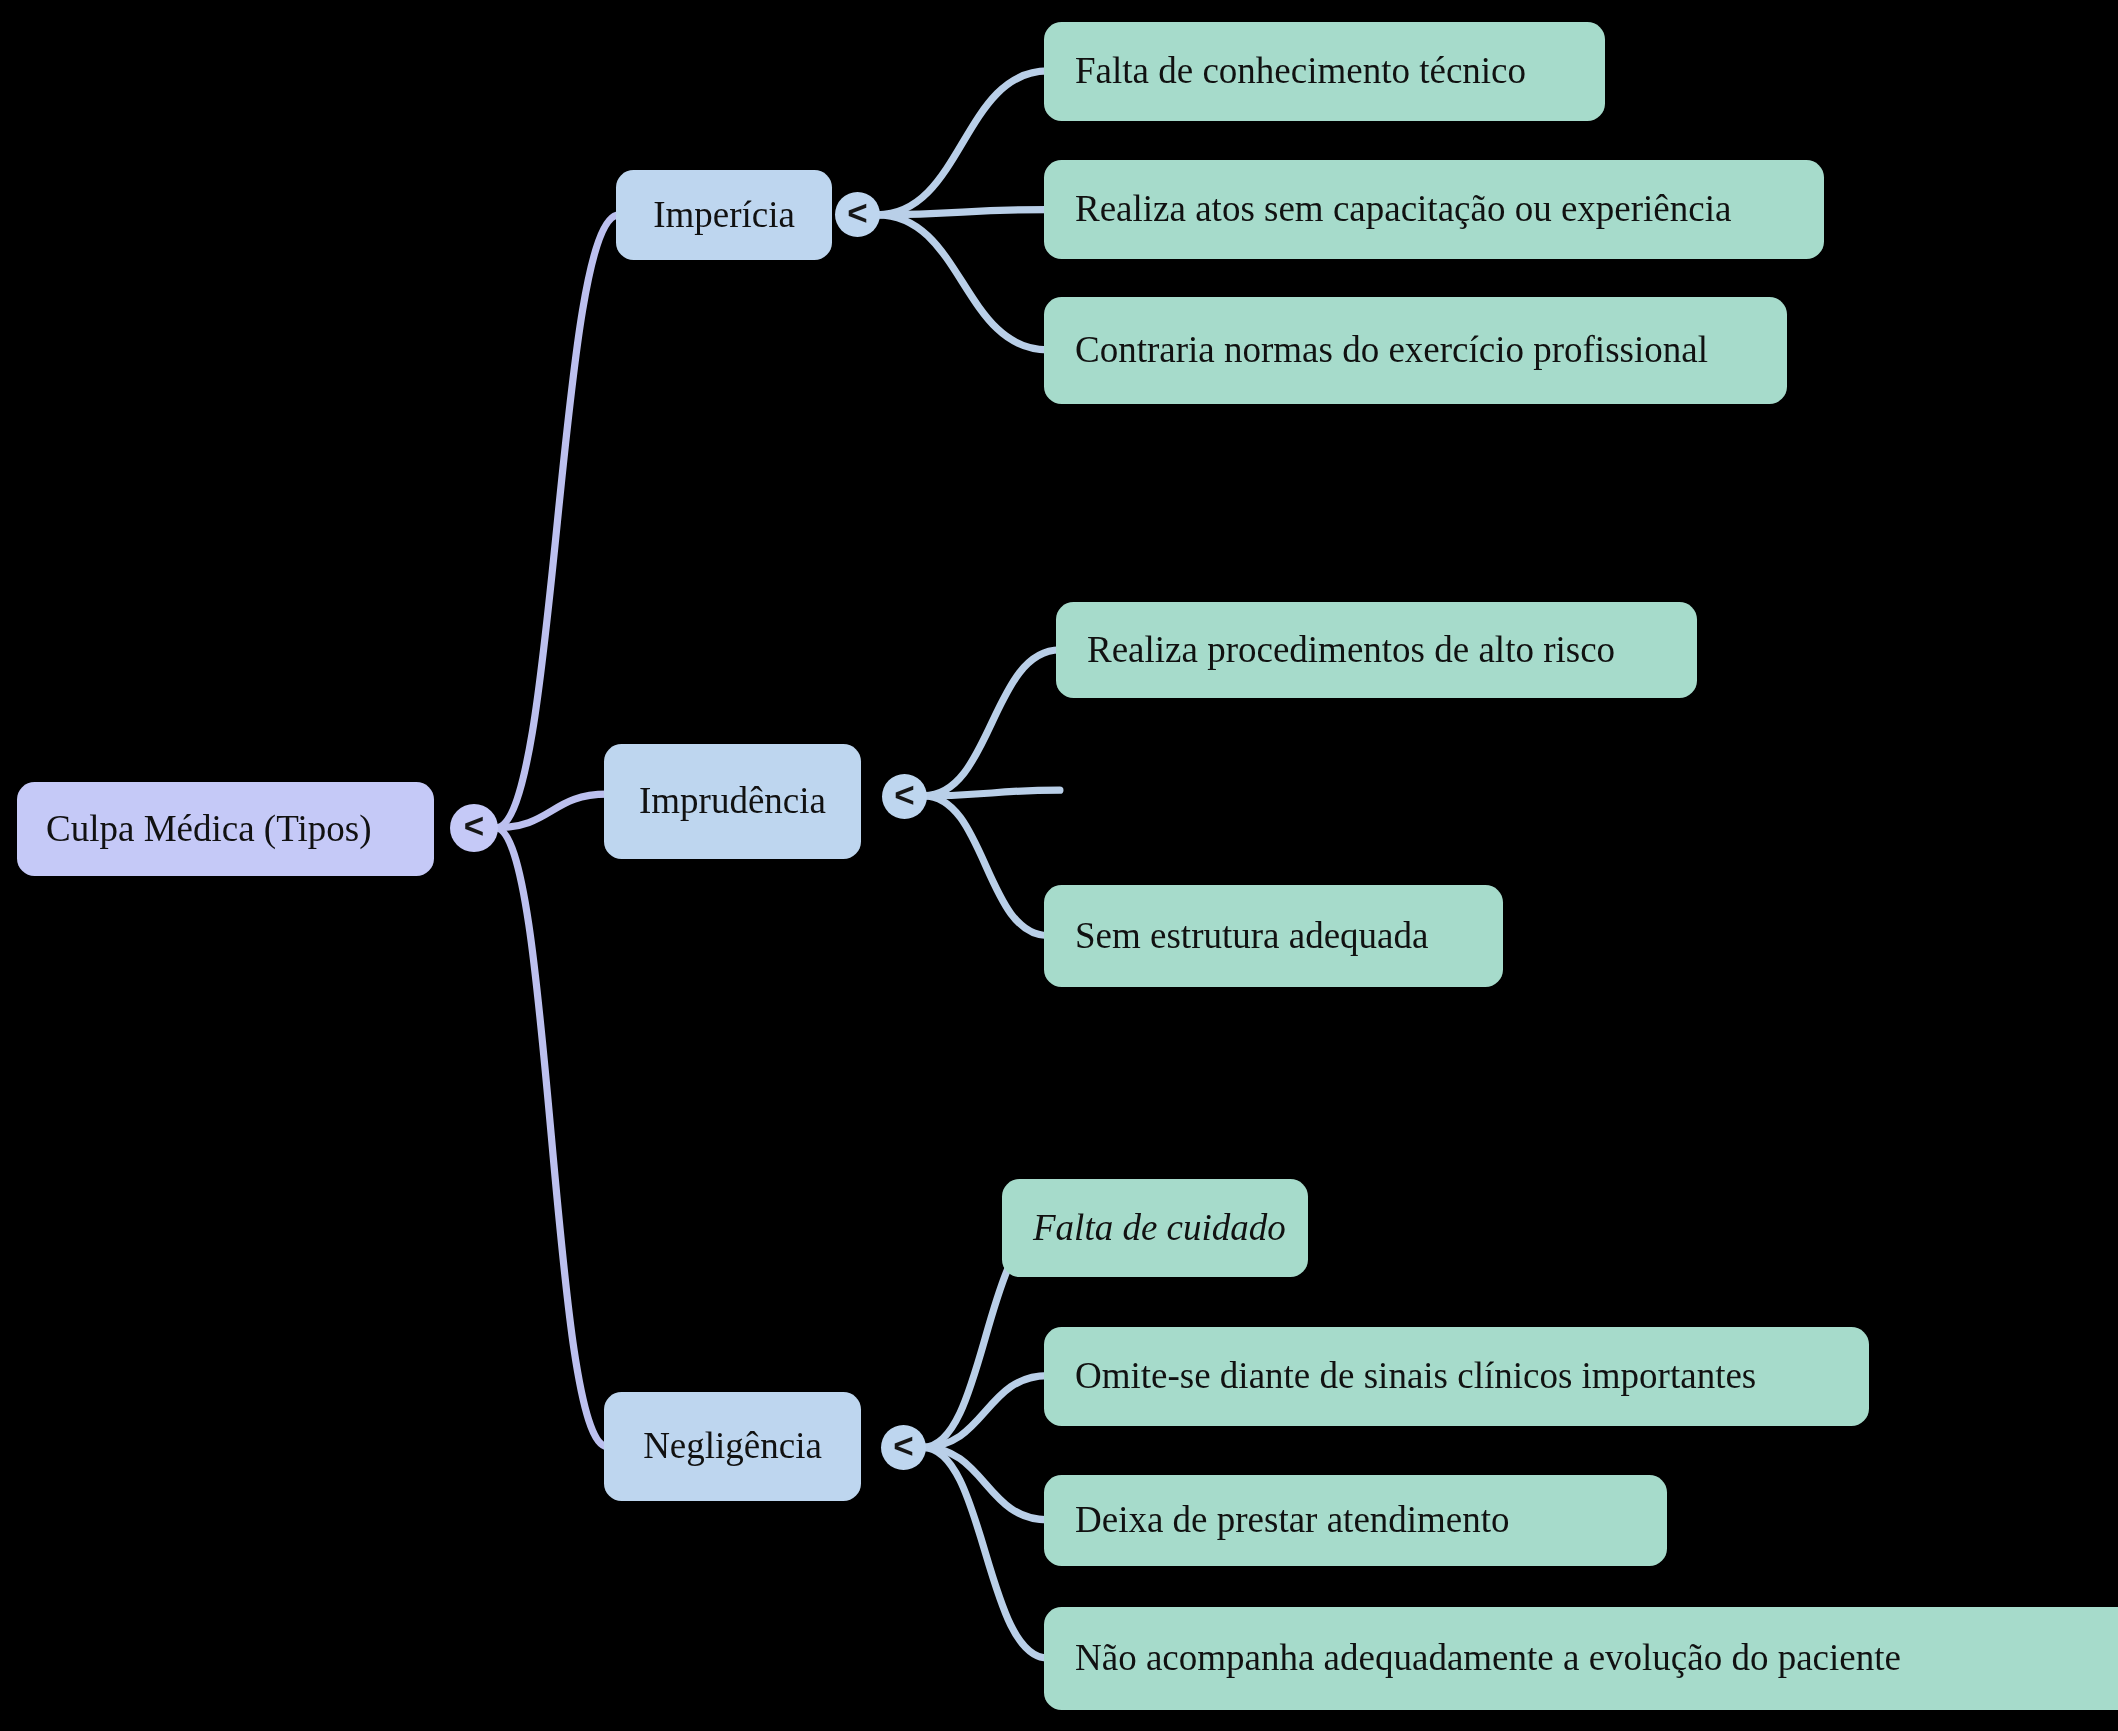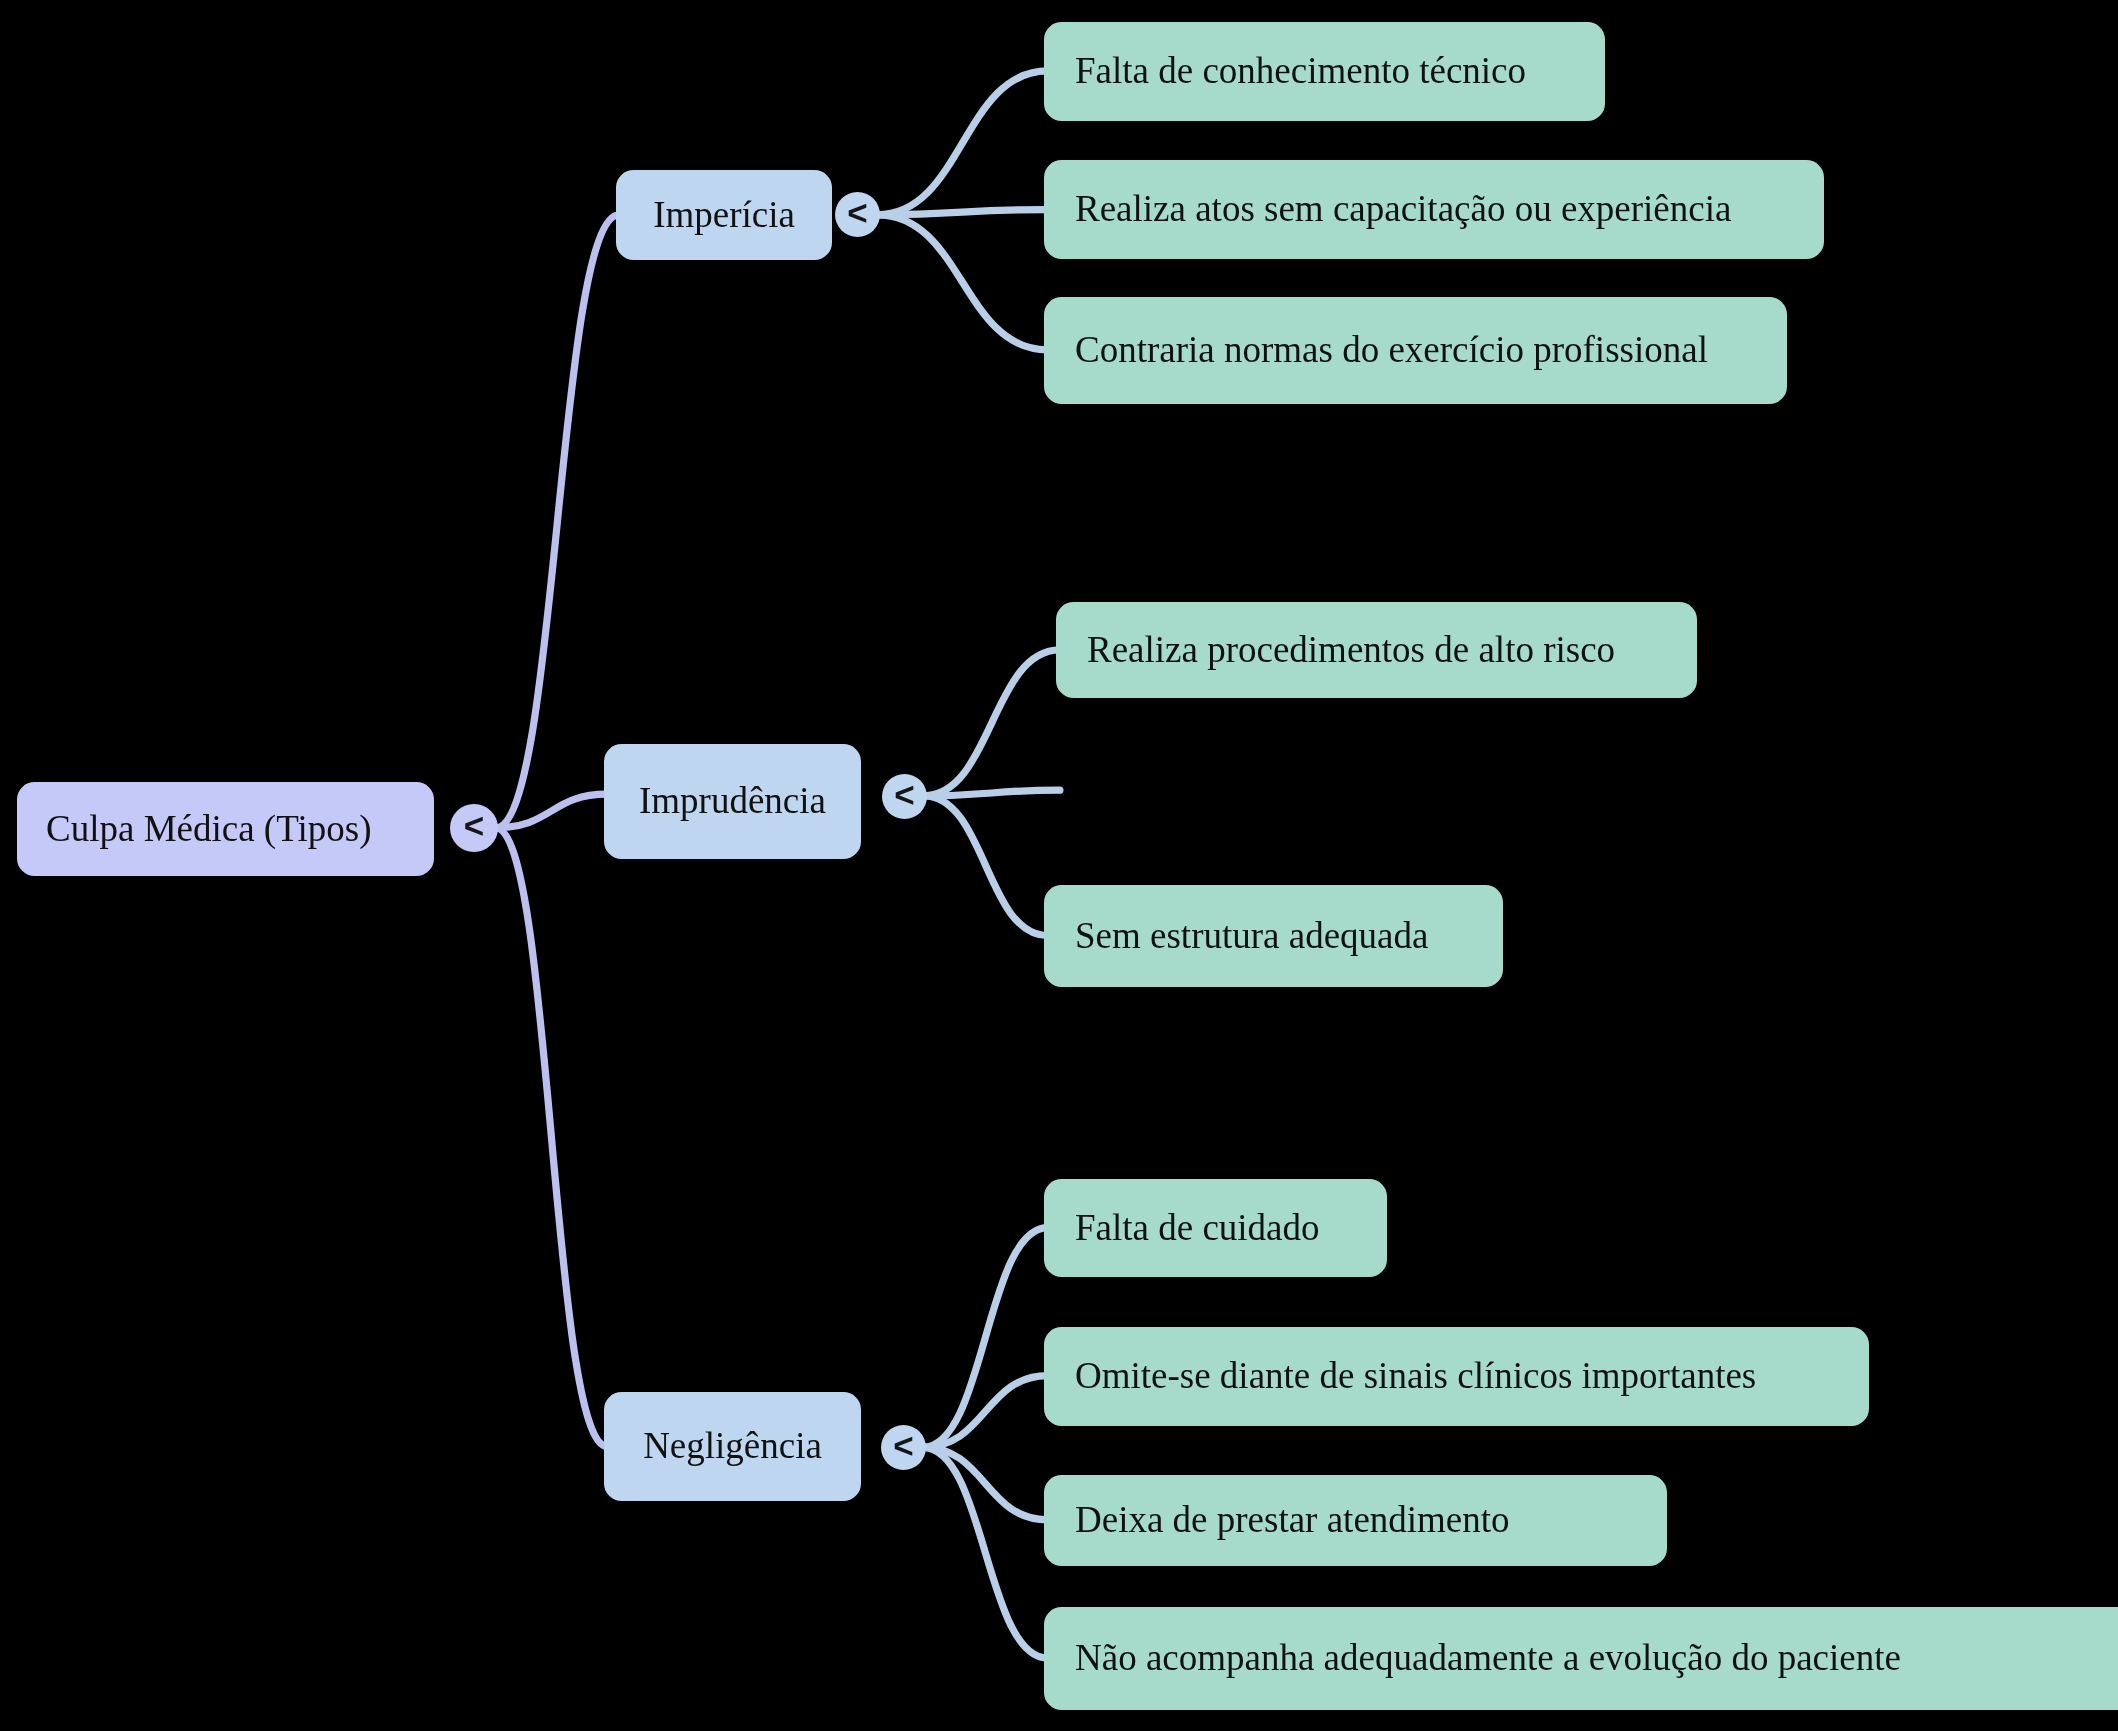--- a/index.html
+++ b/index.html
@@ -128,21 +128,21 @@
     </div>
     <div class="node node-leaf" style="left: 1044px; top: 885px; width: 459px; height: 102px;">
       <span>Sem estrutura adequada</span>
     </div>
     <div class="node node-branch" style="left: 604px; top: 1392px; width: 257px; height: 109px;">
       <span>Negligência</span>
     </div>
     <div class="toggle toggle-branch" style="left: 881px; top: 1425px; width: 45px; height: 45px;">
       <span>&lt;</span>
     </div>
-    <div class="node node-leaf" style="left: 1044px; top: 1179px; width: 343px; height: 98px;">
+    <div class="node node-leaf" style="left: 1002px; top: 1179px; width: 306px; height: 98px; font-style: italic;">
       <span>Falta de cuidado</span>
     </div>
     <div class="node node-leaf" style="left: 1044px; top: 1327px; width: 825px; height: 99px;">
       <span>Omite-se diante de sinais clínicos importantes</span>
     </div>
     <div class="node node-leaf" style="left: 1044px; top: 1475px; width: 623px; height: 91px;">
       <span>Deixa de prestar atendimento</span>
     </div>
     <div class="node node-leaf" style="left: 1044px; top: 1607px; width: 1112px; height: 103px;">
       <span>Não acompanha adequadamente a evolução do paciente</span>

